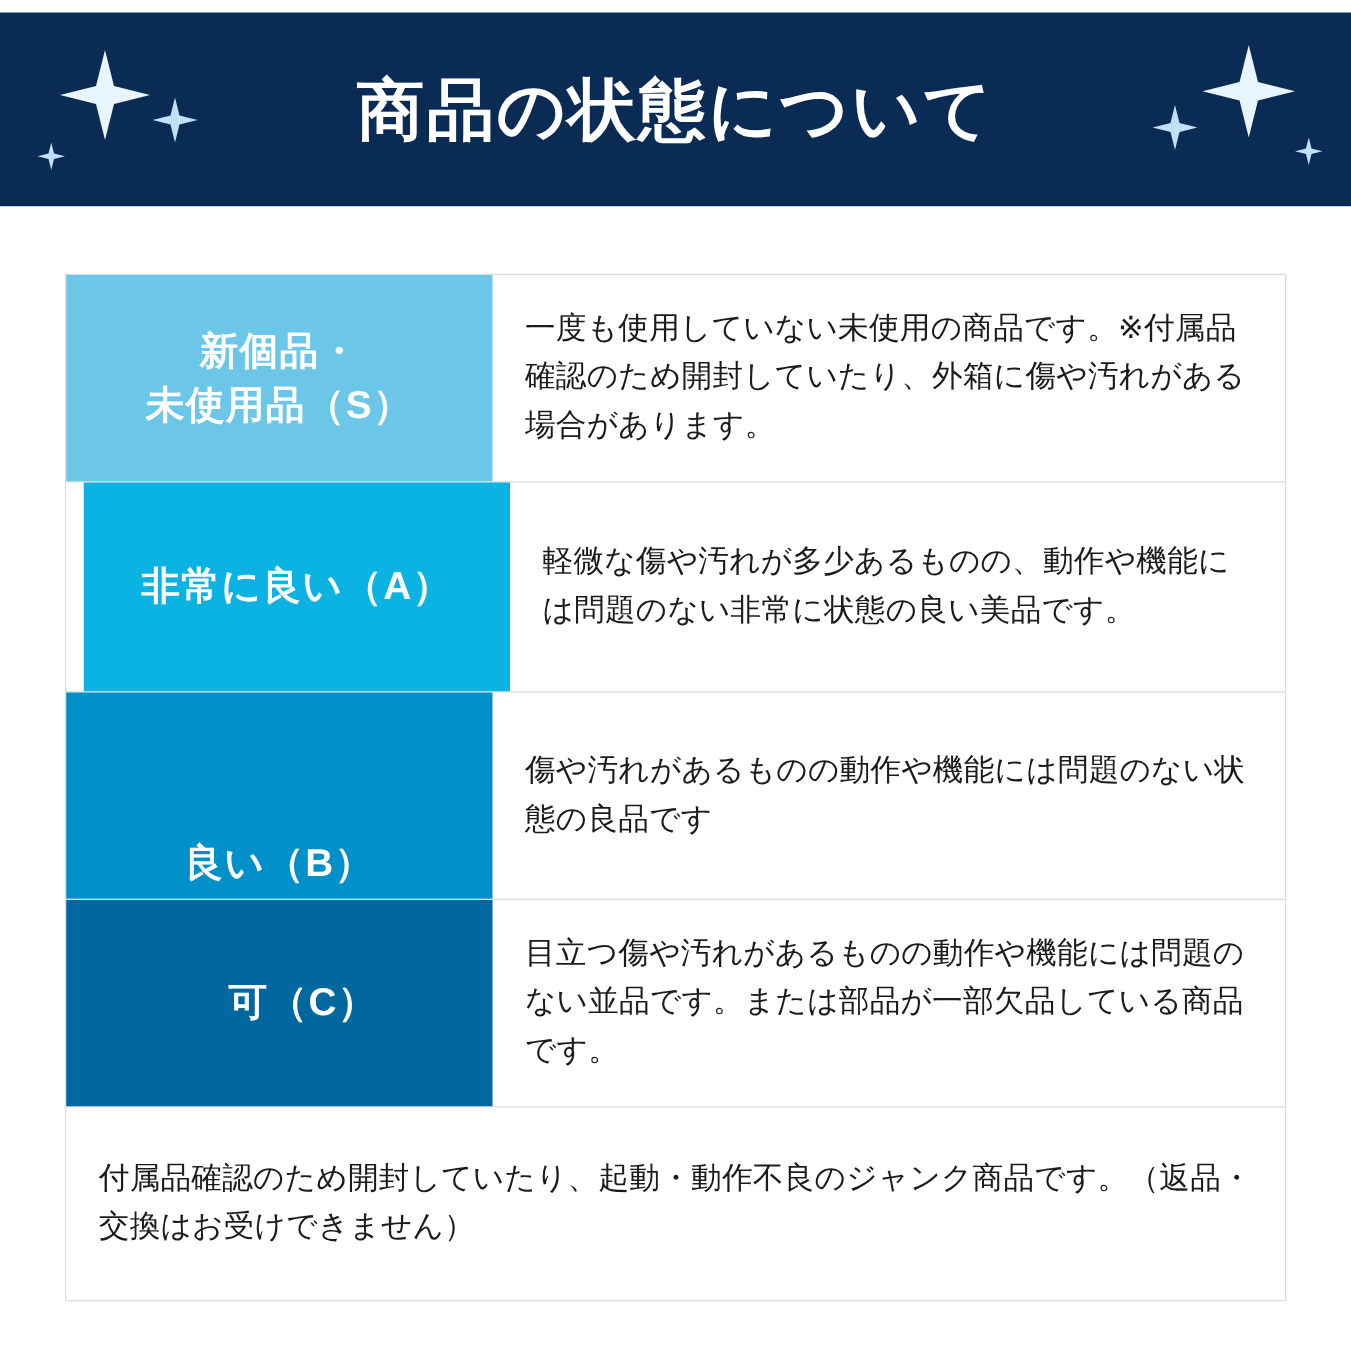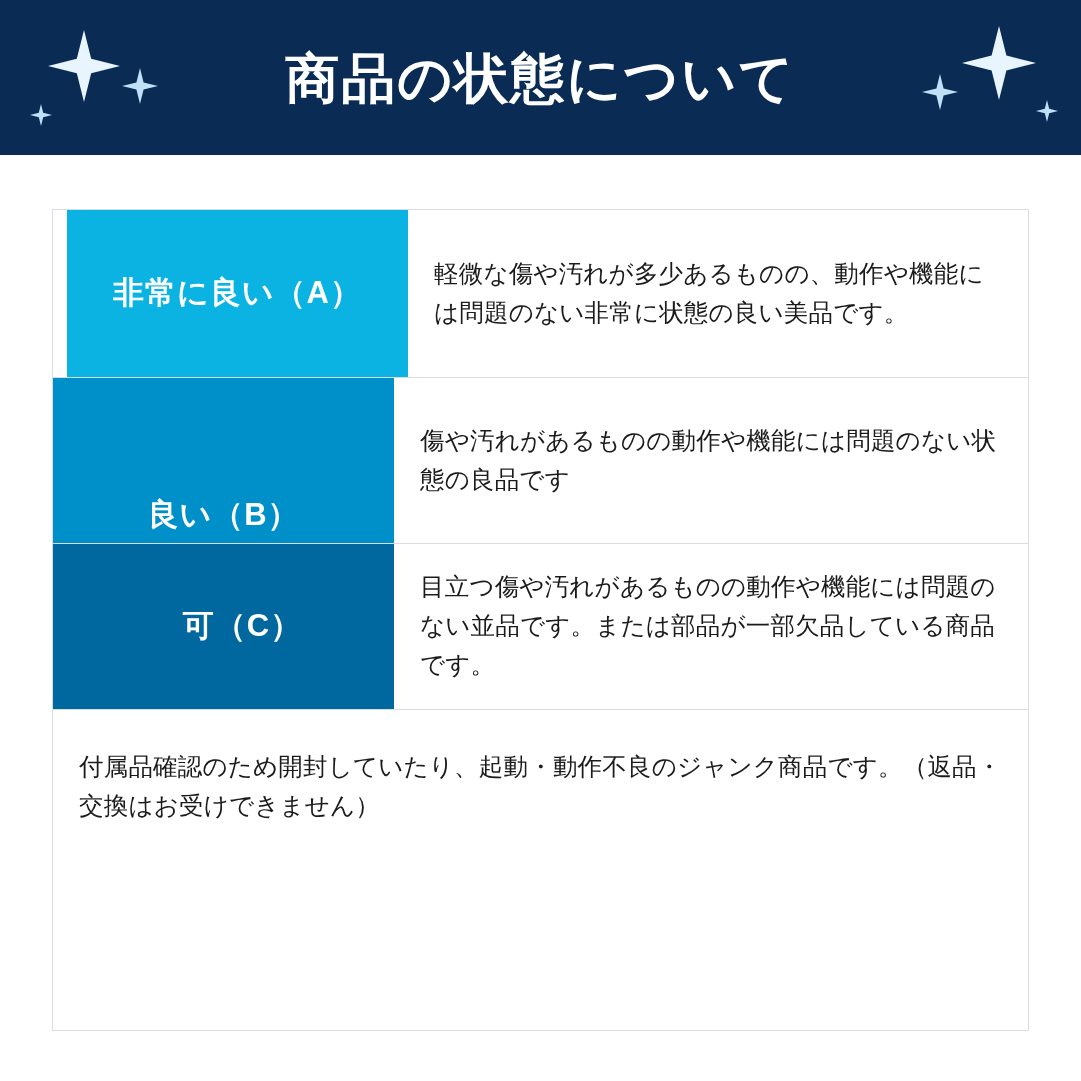--- a/index.html
+++ b/index.html
@@ -25,20 +25,21 @@
   
   .header {
     position: relative;
     width: 100%;
     height: 155px;
     background: #0a2c54;
     display: flex;
     align-items: center;
     justify-content: center;
     overflow: hidden;
+    margin-top: 10px;
   }
   .header-title {
     color: #ffffff;
     font-size: 54px;
     font-weight: 700;
     letter-spacing: 2px;
     line-height: 1;
     white-space: nowrap;
     z-index: 2;
   }
@@ -124,20 +125,31 @@
     <span class="star s2 mid"></span>
     <span class="star s3 mid"></span>
     <span class="star s4 bright"></span>
     <span class="star s5 mid"></span>
     <span class="star s6 mid"></span>
     <h1 class="header-title">商品の状態について</h1>
   </div>
 
   <div class="table-wrap">
 
+    <div class="row r1">
+      <div class="grade" style="background: rgb(108, 198, 232);">
+        <span>
+          <span>新個品・</span><br>
+          <span>未使用品（S）</span>
+        </span>
+      </div>
+      <div class="desc">
+        <p>一度も使用していない未使用の商品です。※付属品確認のため開封していたり、外箱に傷や汚れがある場合があります。</p>
+      </div>
+    </div>
 
     <div class="row r2">
       <div class="grade" style="background: rgb(11, 179, 227);">
         <span>非常に良い（A）</span>
       </div>
       <div class="desc">
         <p>軽微な傷や汚れが多少あるものの、動作や機能には問題のない非常に状態の良い美品です。</p>
       </div>
     </div>
 

